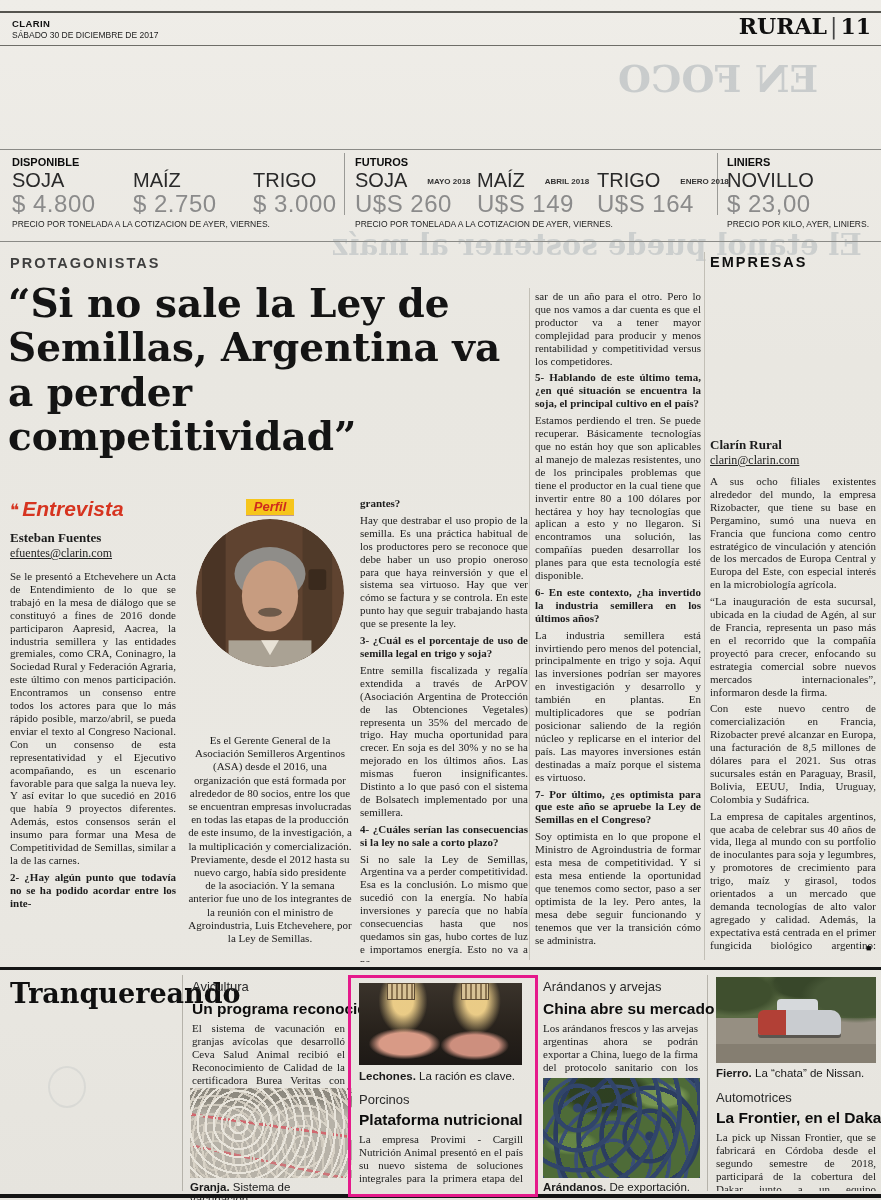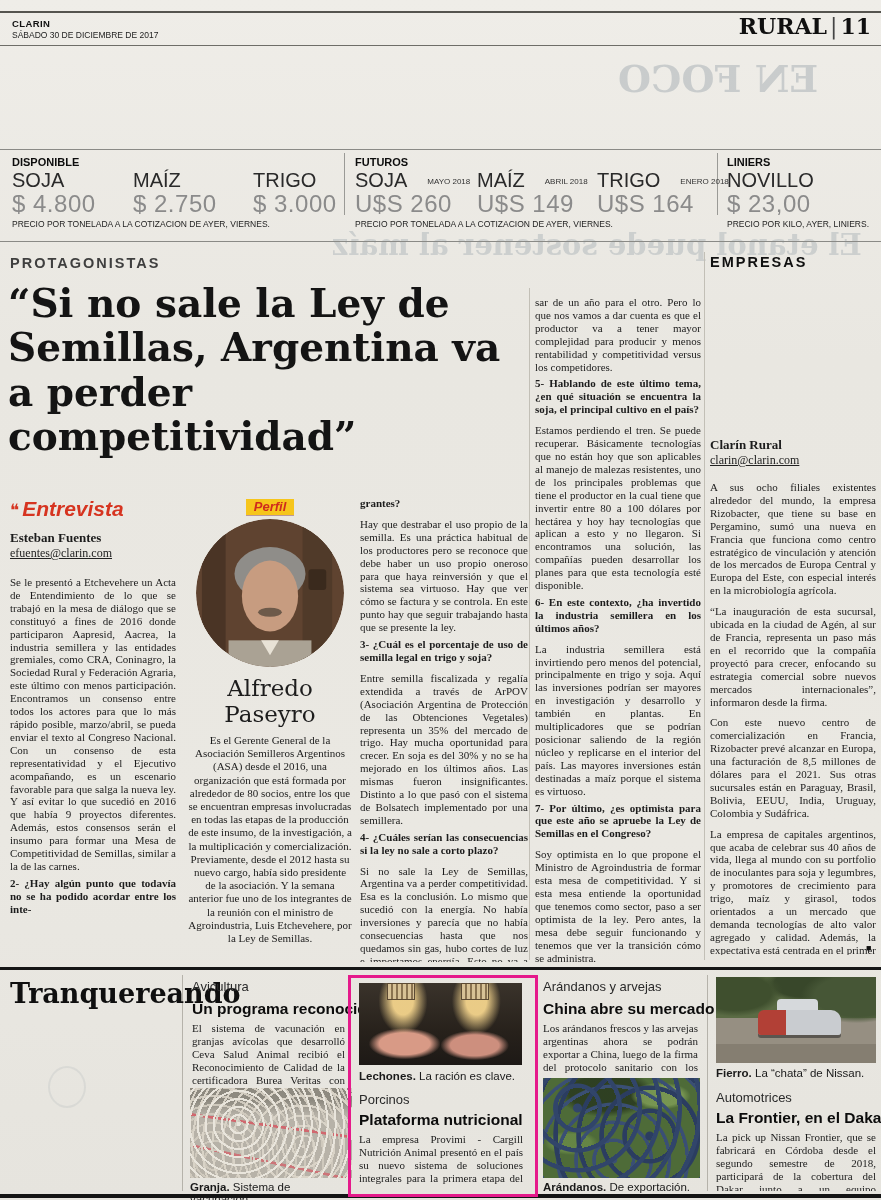--- a/index.html
+++ b/index.html
@@ -13,30 +13,30 @@
   .z{z-index:2;}
   
   .brand-name{font-family:"Liberation Sans",sans-serif;font-weight:bold;font-size:9.5px;letter-spacing:.4px;color:#111;}
   .brand-date{font-family:"Liberation Sans",sans-serif;font-size:8.5px;color:#222;margin-top:1px;}
   .rural{font-family:"DejaVu Serif",serif;font-size:22px;font-weight:bold;color:#101010;}
   .rural .sep{font-weight:normal;color:#444;padding:0 3px;}
   .section-title{font-family:"DejaVu Serif",serif;font-size:41px;font-weight:600;color:#4e4e4e;letter-spacing:.5px;}
   
   .tk-label{font-family:"Liberation Sans",sans-serif;font-weight:bold;font-size:11px;color:#0d0d0d;}
   .tk-name{font-family:"Liberation Sans",sans-serif;font-size:20px;color:#2a2a2a;white-space:nowrap;}
-  .tk-term{font-family:"Liberation Sans",sans-serif;font-size:8px;font-weight:normal;color:#333;margin-left:4px;vertical-align:3px;padding-left:16px;}
+  .tk-term{font-family:"Liberation Sans",sans-serif;font-size:8px;font-weight:bold;color:#333;margin-left:4px;vertical-align:3px;padding-left:16px;}
   .tk-price{font-family:"Liberation Sans",sans-serif;font-weight:normal;font-size:24px;color:#8b8b8b;letter-spacing:.5px;white-space:nowrap;}
   .tk-note{font-family:"Liberation Sans",sans-serif;font-size:8.5px;color:#222;white-space:nowrap;}
   .vdiv{position:absolute;width:1px;background:#9a9a96;}
   
   .kicker{font-family:"Liberation Sans",sans-serif;font-weight:bold;font-size:14.5px;letter-spacing:2px;color:#3f3f3f;}
   .headline{font-family:"DejaVu Serif",serif;font-weight:bold;font-size:39px;line-height:1.14;color:#141414;}
   
   .bcol{font-size:11px;line-height:12.9px;text-align:justify;overflow:hidden;}
-  .bcol p{margin:8px 0 4px 0;}
+  .bcol p{margin:2px 0 4px 0;}
   .bcol p.q{font-weight:bold;margin-top:2px;}
   .ent-tag{font-family:"Liberation Sans",sans-serif;font-weight:bold;font-style:italic;font-size:21px;color:#d63420;}
   .ent-icon{font-family:"DejaVu Serif",serif;font-size:17px;color:#d63420;font-style:normal;margin-right:3px;}
   .author{font-weight:bold;font-size:13px;}
   .email{font-size:12px;color:#222;text-decoration:underline;}
   .badge{display:inline-block;background:#f6c51c;color:#cf2b1e;font-family:"Liberation Sans",sans-serif;
          font-weight:bold;font-style:italic;font-size:13px;padding:0 8px 1px 8px;box-shadow:0 1px 0 #b99;}
   .profile-name{font-family:"DejaVu Serif",serif;font-size:23px;line-height:1.12;color:#1d1d1d;text-align:center;}
   .profile-bio{font-size:11px;line-height:13.2px;text-align:center;}
   .emp-head{font-family:"DejaVu Serif",serif;font-weight:bold;font-size:21.5px;line-height:1.13;color:#101010;}
@@ -169,21 +169,20 @@
         <rect x="72" y="0" width="20" height="100" fill="#503a29"></rect>
         <rect x="76" y="34" width="12" height="14" rx="2" fill="#3a2a1d"></rect>
         <ellipse cx="50" cy="37" rx="24" ry="18" fill="#8f8d89"></ellipse>
         <ellipse cx="50" cy="52" rx="19" ry="24" fill="#c79c80"></ellipse>
         <ellipse cx="50" cy="63" rx="8" ry="3" fill="#6d5a4a"></ellipse>
         <rect x="22" y="82" width="56" height="20" fill="#aaa294"></rect>
         <polygon points="44,82 50,92 56,82" fill="#e8e2d6"></polygon>
       </g>
     </svg>
   </div>
-  <div class="abs z profile-name" style="left:206px;top:676px;width:128px;">Alfredo Paseyro</div>
   <div class="abs z profile-bio" style="left:188px;top:734px;width:164px;height:228px;overflow:hidden;">Es el Gerente General de la Asociación Semilleros Argentinos (ASA) desde el 2016, una organización que está formada por alrededor de 80 socios, entre los que se encuentran empresas involucradas en todas las etapas de la producción de este insumo, de la investigación, a la multiplicación y comercialización. Previamente, desde el 2012 hasta su nuevo cargo, había sido presidente de la asociación. Y la semana anterior fue uno de los integrantes de la reunión con el ministro de Agroindustria, Luis Etchevehere, por la Ley de Semillas.</div>
 
   <div class="abs z bcol" style="left:360px;top:497px;width:168px;height:465px;">
     <p class="q" style="margin-top:0;">grantes?</p>
     <p>Hay que destrabar el uso propio de la semilla. Es una práctica habitual de los productores pero se reconoce que debe haber un uso propio oneroso para que haya reinversión y que el sistema sea virtuoso. Hay que ver cómo se factura y se controla. En este punto hay que seguir trabajando hasta que se presente la ley.</p>
     <p class="q">3- ¿Cuál es el porcentaje de uso de semilla legal en trigo y soja?</p>
     <p>Entre semilla fiscalizada y regalía extendida a través de ArPOV (Asociación Argentina de Protección de las Obtenciones Vegetales) representa un 35% del mercado de trigo. Hay mucha oportunidad para crecer. En soja es del 30% y no se ha mejorado en los últimos años. Las mismas fueron insignificantes. Distinto a lo que pasó con el sistema de Bolsatech implementado por una semillera.</p>
     <p class="q">4- ¿Cuáles serían las consecuencias si la ley no sale a corto plazo?</p>
     <p>Si no sale la Ley de Semillas, Argentina va a perder competitividad. Esa es la conclusión. Lo mismo que sucedió con la energía. No había inversiones y parecía que no había consecuencias hasta que nos quedamos sin gas, hubo cortes de luz e importamos energía. Esto no va a pa-</p>
   </div>

